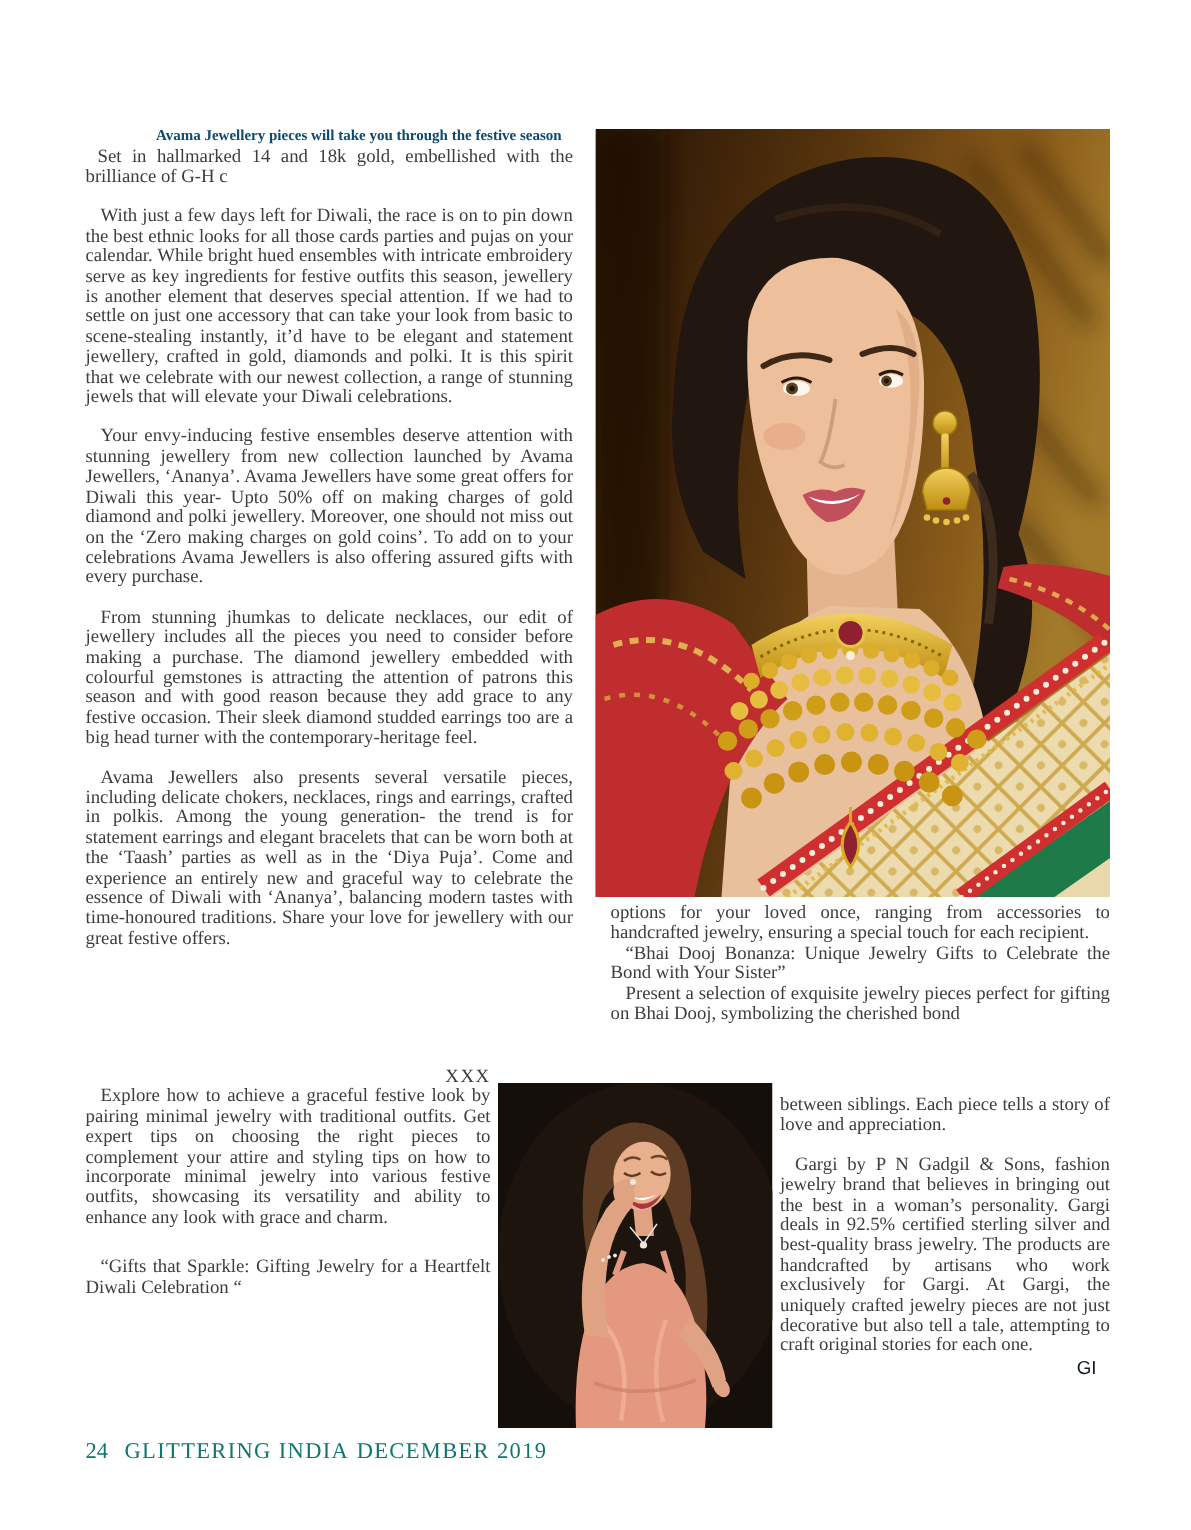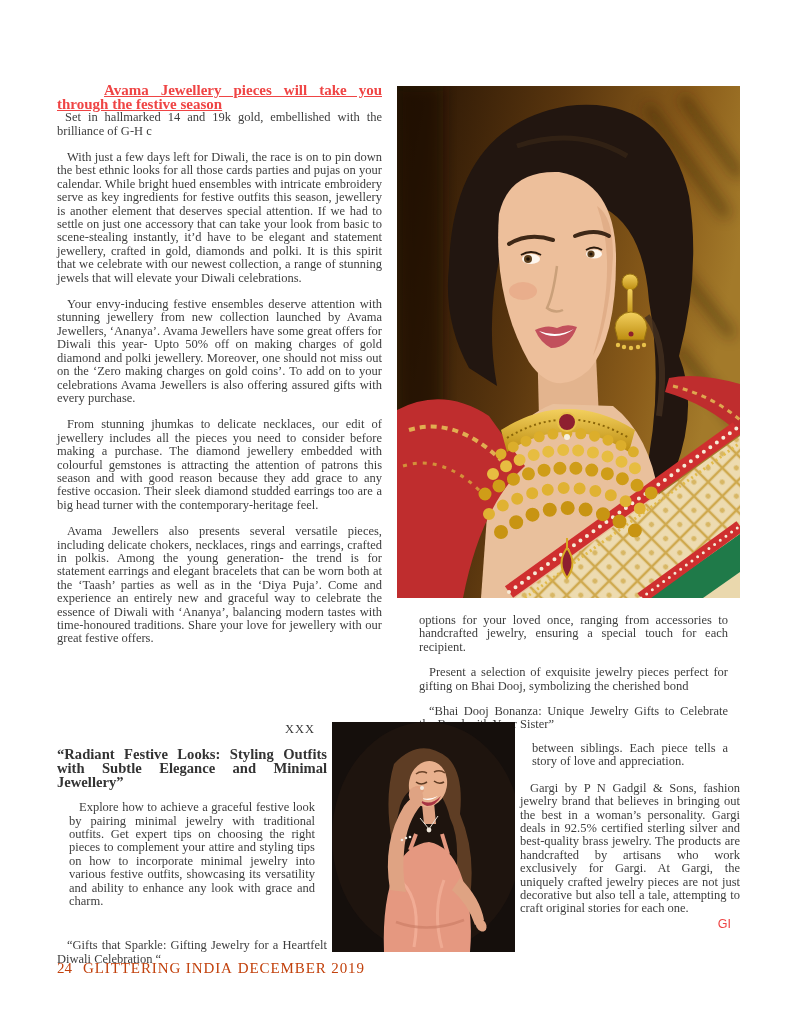--- a/index.html
+++ b/index.html
@@ -2,60 +2,59 @@
 <html><head>
 <meta charset="utf-8">
 <style>
   html,body{margin:0;padding:0;background:#ffffff;}
   .page{
     position:relative;width:794px;height:1020px;background:#fff;
     font-family:"Liberation Serif", serif;color:#3d3d3d;overflow:hidden;
   }
   .col{position:absolute;text-align:justify;font-size:12.5px;line-height:13.4px;}
   .col p{margin:0 0 13px 0;}
-  .col p.tight{margin:12px;}
+  .col p.tight{margin:0;}
   .indent{text-indent:10px;}
   .headline{
-    font-weight:bold;color:#ef4444;text-indent:47px;margin:0;
-    font-size:15px;line-height:13.6px;text-align:justify;text-decoration:underline;
+    font-weight:bold;color:#0c4a6e;text-indent:47px;margin:0;
+    font-size:10px;line-height:13.6px;text-align:justify;
   }
   .subhead{margin:0 0 13px 0;text-indent:8px;}
   .divider{text-align:right;margin:0 0 1px 0;letter-spacing:1px;color:#3a3a3a;}
   .bold-head{font-weight:bold;color:#333333;margin:0;text-align:justify;line-height:13.6px;}
   .hero-fig,.small-fig{position:absolute;margin:0;padding:0;line-height:0;}
   .byline{
     text-align:right;padding-right:9px;font-family:"Liberation Sans",sans-serif;
-    font-size:12.5px;color:#ef4444;margin-top:2px;
+    font-size:12.5px;color:#0f172a;margin-top:2px;
   }
   .footer{
     position:absolute;left:57px;top:960px;display:flex;align-items:baseline;
-    color:#c2410c;font-size:15px;letter-spacing:0.9px;
+    color:#0f766e;font-size:15px;letter-spacing:0.9px;
   }
   .footer .pg-num{margin-right:11px;letter-spacing:0;}
   .footer .mag-title{margin-right:5px;text-align:right;}
 </style>
 </head>
 <body>
 
 <div class="page">
 
   <section class="col" style="left:57px;top:84px;width:325px;">
     <h2 class="headline">Avama Jewellery pieces will take you through the festive season</h2>
-    <p class="subhead">Set in hallmarked 14 and 19k gold, embellished with the brilliance of G-H c</p>
+    <p class="subhead">Set in hallmarked 14 and 18k gold, embellished with the brilliance of G-H c</p>
     <p class="indent">With just a few days left for Diwali, the race is on to pin down the best ethnic looks for all those cards parties and pujas on your calendar. While bright hued ensembles with intricate embroidery serve as key ingredients for festive outfits this season, jewellery is another element that deserves special attention. If we had to settle on just one accessory that can take your look from basic to scene-stealing instantly, it’d have to be elegant and statement jewellery, crafted in gold, diamonds and polki. It is this spirit that we celebrate with our newest collection, a range of stunning jewels that will elevate your Diwali celebrations.</p>
     <p class="indent">Your envy-inducing festive ensembles deserve attention with stunning jewellery from new collection launched by Avama Jewellers, ‘Ananya’. Avama Jewellers have some great offers for Diwali this year- Upto 50% off on making charges of gold diamond and polki jewellery. Moreover, one should not miss out on the ‘Zero making charges on gold coins’. To add on to your celebrations Avama Jewellers is also offering assured gifts with every purchase.</p>
     <p class="indent">From stunning jhumkas to delicate necklaces, our edit of jewellery includes all the pieces you need to consider before making a purchase. The diamond jewellery embedded with colourful gemstones is attracting the attention of patrons this season and with good reason because they add grace to any festive occasion. Their sleek diamond studded earrings too are a big head turner with the contemporary-heritage feel.</p>
     <p class="indent">Avama Jewellers also presents several versatile pieces, including delicate chokers, necklaces, rings and earrings, crafted in polkis. Among the young generation- the trend is for statement earrings and elegant bracelets that can be worn both at the ‘Taash’ parties as well as in the ‘Diya Puja’. Come and experience an entirely new and graceful way to celebrate the essence of Diwali with ‘Ananya’, balancing modern tastes with time-honoured traditions. Share your love for jewellery with our great festive offers.</p>
   </section>
 
   <section class="col" style="left:57px;top:711px;width:270px;">
     <p class="divider tight">XXX</p>
-    <h3 class="bold-head">“Radiant Festive Looks: Styling Outfits with Subtle Elegance and Minimal Jewellery”</h3>
     <p class="indent tight">Explore how to achieve a graceful festive look by pairing minimal jewelry with traditional outfits. Get expert tips on choosing the right pieces to complement your attire and styling tips on how to incorporate minimal jewelry into various festive outfits, showcasing its versatility and ability to enhance any look with grace and charm.</p>
-    <p class="indent" style="margin:31px 0 0 0;">“Gifts that Sparkle: Gifting Jewelry for a Heartfelt Diwali Celebration “</p>
+    <p class="indent" style="margin:20px 0 0 0;">“Gifts that Sparkle: Gifting Jewelry for a Heartfelt Diwali Celebration “</p>
   </section>
 
   <figure class="hero-fig" style="left:397px;top:86px;width:343px;height:512px;" role="img" aria-label="Model wearing a gold choker necklace, gold jhumka earrings, red embroidered blouse and cream-gold sari with red and green borders">
     <svg viewBox="0 0 343 512" width="343" height="512">
       <defs>
         <linearGradient id="hbg" x1="0" y1="0" x2="1" y2="0.3">
           <stop offset="0" stop-color="#241204"></stop>
           <stop offset="0.45" stop-color="#58350e"></stop>
           <stop offset="0.8" stop-color="#8a5c1a"></stop>
           <stop offset="1" stop-color="#a37a2a"></stop>
@@ -147,22 +146,22 @@
         <circle cx="170" cy="336" r="9" fill="#8e2030" stroke="#e8c24a" stroke-width="2"></circle>
         <circle cx="170" cy="351" r="3" fill="#f7f0dc"></circle>
         <line x1="170" y1="452" x2="170" y2="464" stroke="#d8ab24" stroke-width="2"></line>
         <path d="M170 462 Q181 477 170 492 Q159 477 170 462 Z" fill="#8e2030" stroke="#d8ab24" stroke-width="2"></path>
       </g>
     </svg>
   </figure>
 
   <section class="col" style="left:407px;top:602px;width:333px;">
     <p class="tight">options for your loved once, ranging from accessories to handcrafted jewelry, ensuring a special touch for each recipient.</p>
+    <p class="indent tight">“Bhai Dooj Bonanza: Unique Jewelry Gifts to Celebrate the Bond with Your Sister”</p>
     <p class="indent tight">Present a selection of exquisite jewelry pieces perfect for gifting on Bhai Dooj, symbolizing the cherished bond</p>
-    <p class="indent tight">“Bhai Dooj Bonanza: Unique Jewelry Gifts to Celebrate the Bond with Your Sister”</p>
   </section>
 
   <section class="col" style="left:520px;top:730px;width:220px;">
     <p class="tight">between siblings. Each piece tells a story of love and appreciation.</p>
     <p class="indent" style="margin:13px 0 0 0;">Gargi by P N Gadgil &amp; Sons, fashion jewelry brand that believes in bringing out the best in a woman’s personality. Gargi deals in 92.5% certified sterling silver and best-quality brass jewelry. The products are handcrafted by artisans who work exclusively for Gargi. At Gargi, the uniquely crafted jewelry pieces are not just decorative but also tell a tale, attempting to craft original stories for each one.</p>
     <div class="byline">GI</div>
   </section>
 
   <figure class="small-fig" style="left:332px;top:722px;width:183px;height:230px;" role="img" aria-label="Smiling woman in a salmon satin slip dress touching her earring against a dark background">
     <svg viewBox="0 0 183 230" width="183" height="230">

